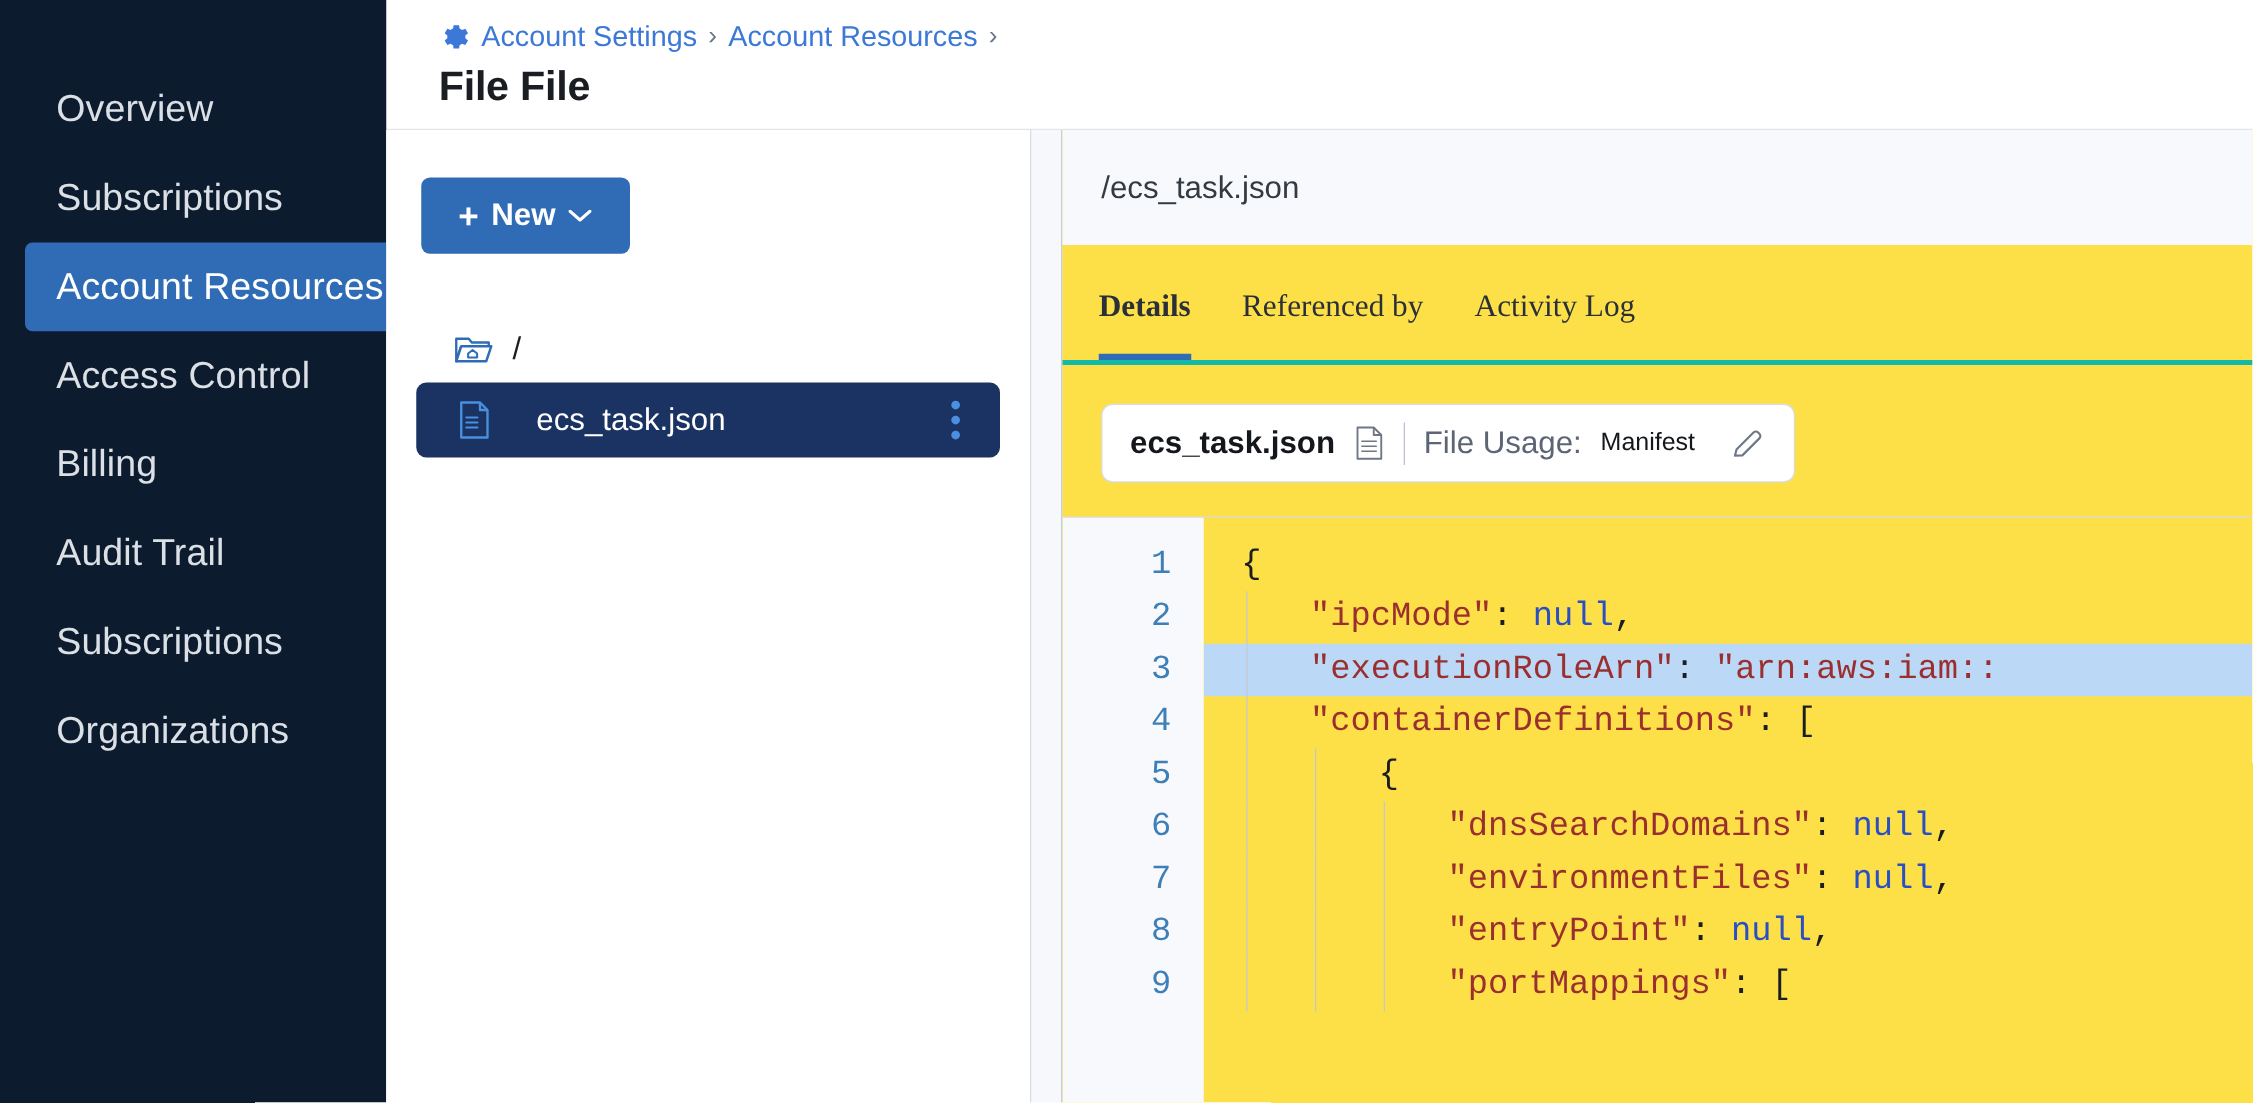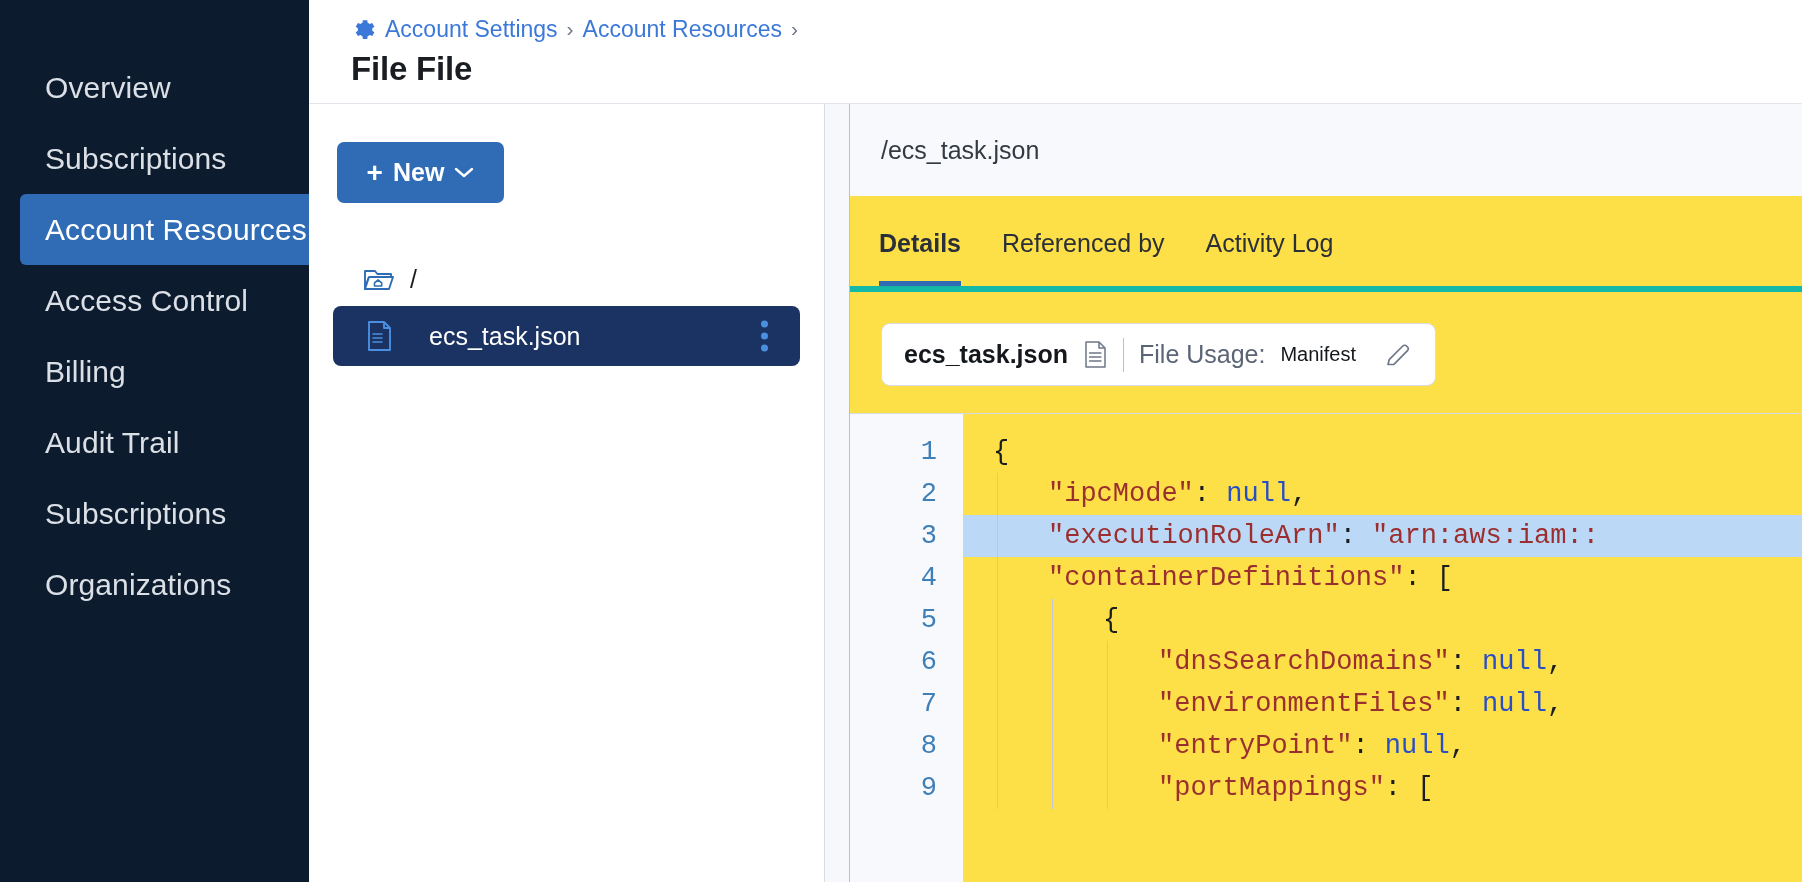--- a/index.html
+++ b/index.html
@@ -127,22 +127,23 @@
     height: 92px; min-height: 92px;
     background: #f8f9fc;
     display: flex; align-items: center;
     padding-left: 31px;
     font-size: 25px; color: #343a42;
   }
   .tabs {
     height: 96px; min-height: 96px;
     display: flex; align-items: flex-end;
     padding-left: 29px;
-    border-bottom: 6px solid #14b8a6;
+    border-bottom: 4px solid #14b8a6;
     gap: 41px;
+    font-family: Liberation Serif, serif;
   }
   .tab {
     font-size: 25px; color: #2b3038;
     padding-bottom: 23px;
     cursor: pointer;
     border-bottom: 5px solid transparent;
     white-space: nowrap;
   }
   .tab.active { font-weight: bold; border-bottom-color: #2f6cb5; }
 

